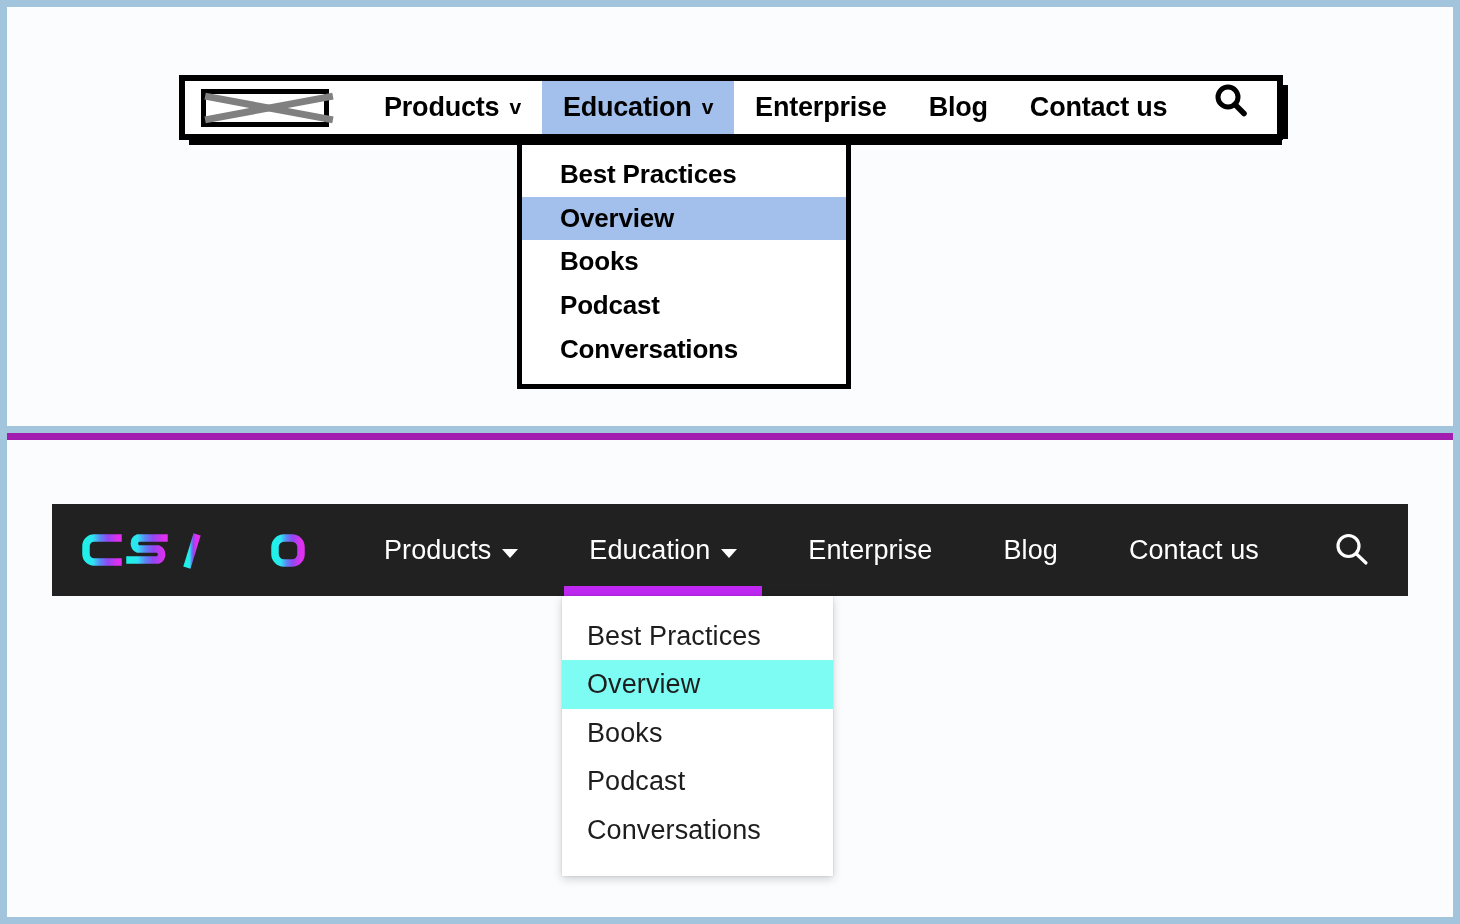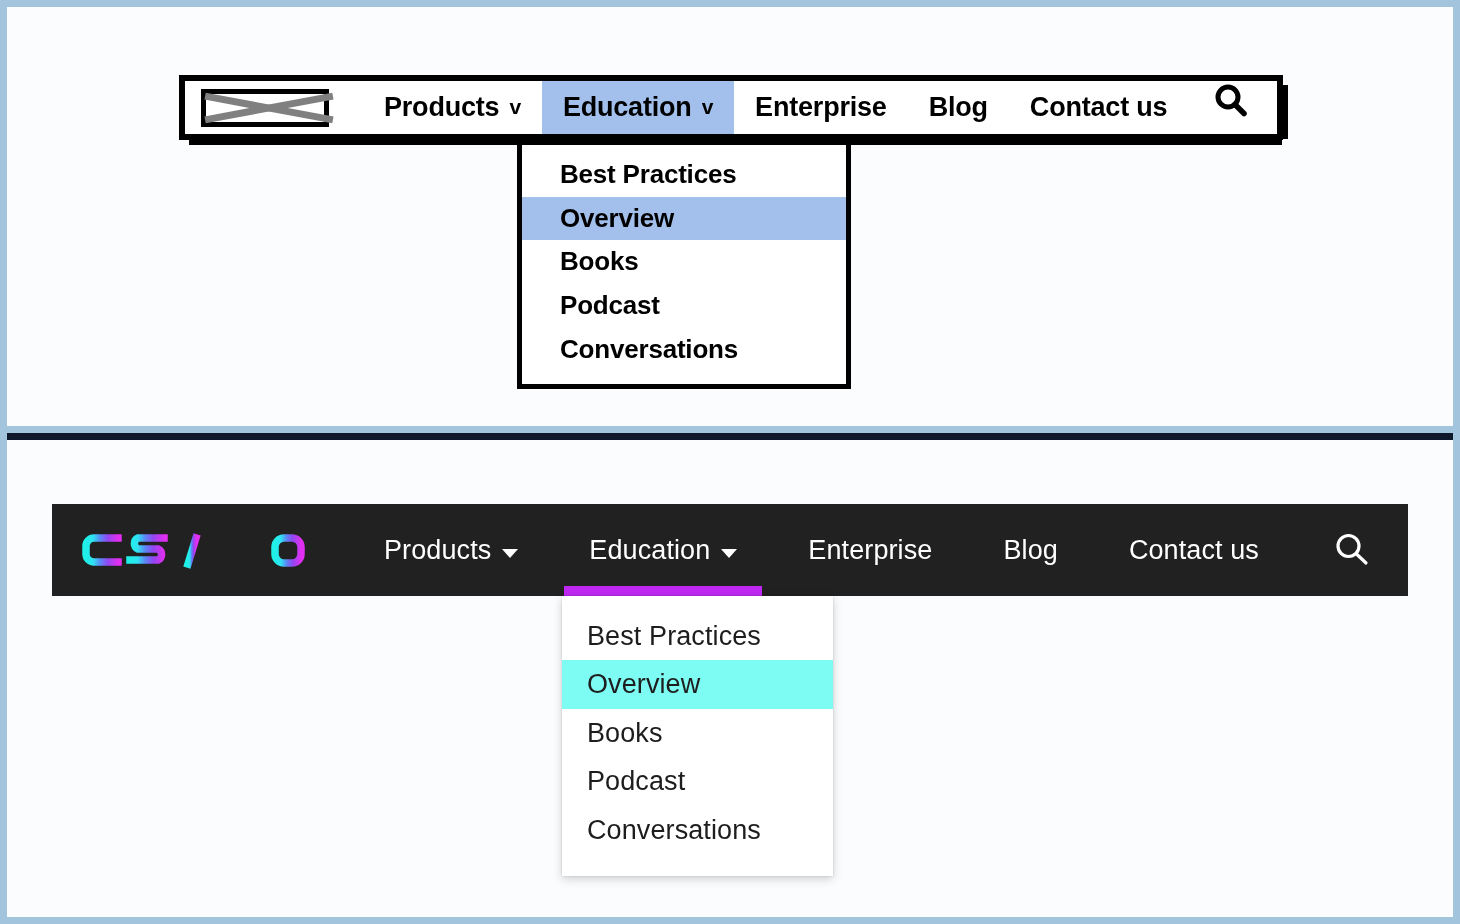--- a/index.html
+++ b/index.html
@@ -7,21 +7,21 @@
     margin: 0; padding: 0;
     width: 1460px; height: 924px;
     background: #ffffff;
     font-family: "Liberation Sans", sans-serif;
   }
 
   .page {
     position: relative;
     width: 1460px;
     height: 924px;
-    background: #0f172a;
+    background: #a21caf;
     border: 7px solid #a3c4dd;
     overflow: hidden;
   }
 
   
   .wire-panel {
     position: absolute;
     left: 0; top: 0;
     width: 1446px;
     height: 426px;

